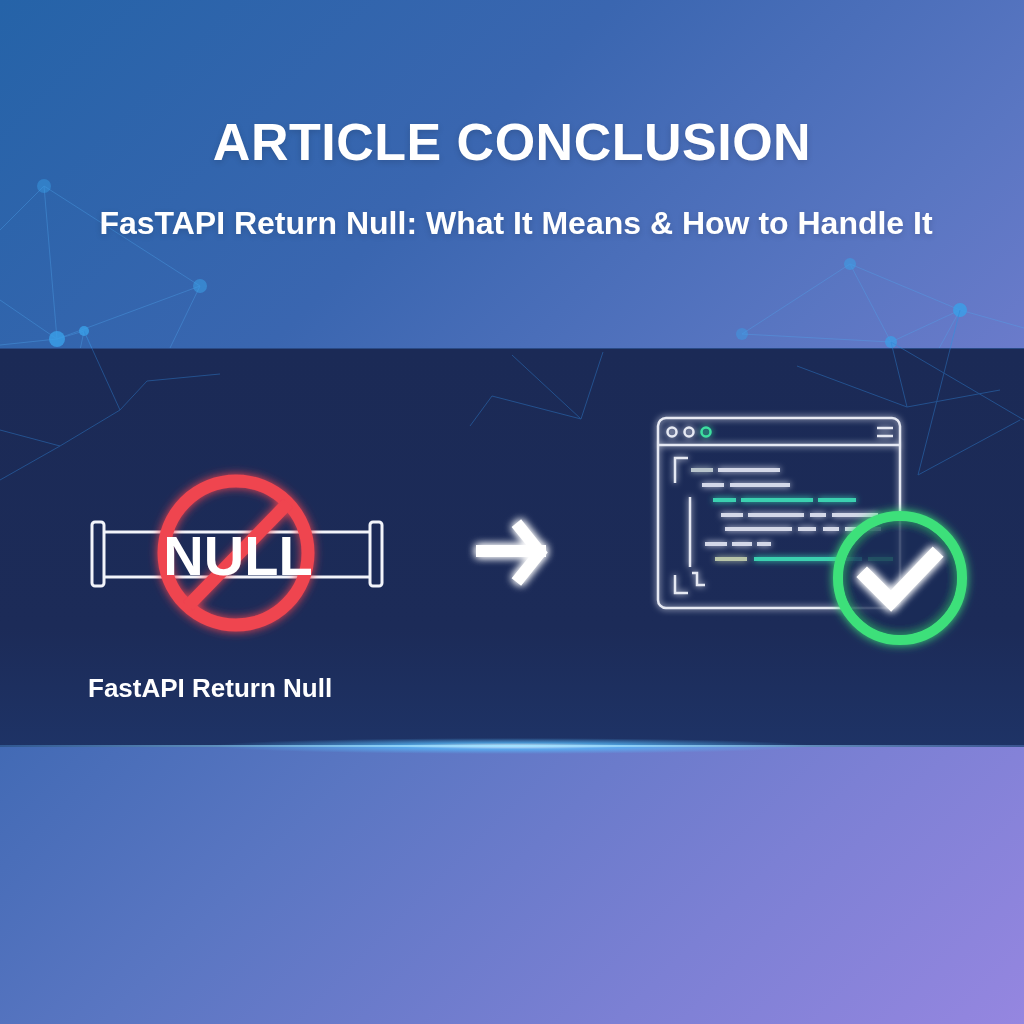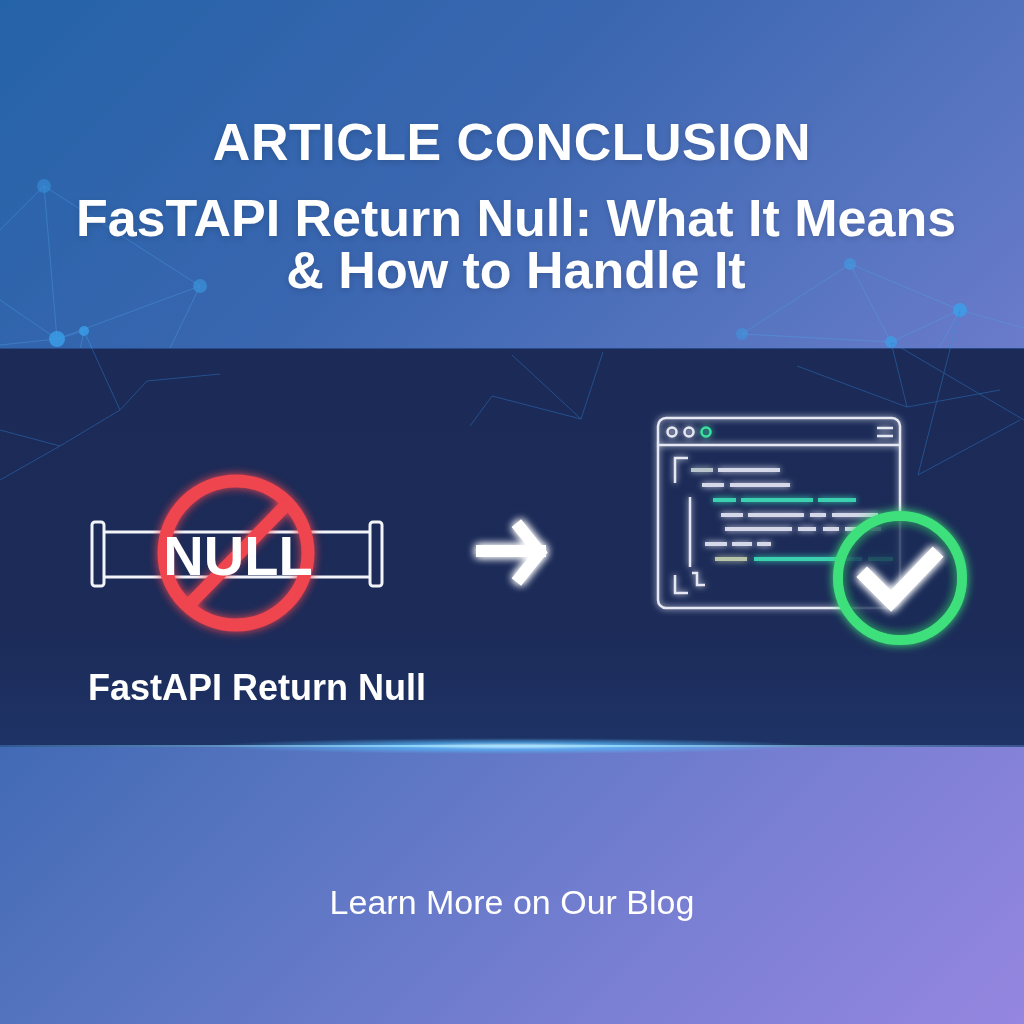--- a/index.html
+++ b/index.html
@@ -44,23 +44,23 @@
       font-weight: 700;
       letter-spacing: 0.5px;
       line-height: 60px;
       text-shadow: 0 2px 6px rgba(0,0,0,0.15);
     }
     .header .title {
       position: absolute;
       left: 68px;
       right: 60px;
       top: 192px;
-      font-size: 52px;
+      font-size: 32px;
       font-weight: 700;
-      line-height: 52px;
+      line-height: 62px;
       text-shadow: 0 2px 6px rgba(0,0,0,0.15);
     }
     .band {
       position: absolute;
       left: 0;
       top: 348px;
       width: 1024px;
       height: 398px;
       background: linear-gradient(180deg, #1b2a56 0%, #1c2b58 70%, #1e3366 100%);
       border-top: 1px solid #2a4a85;
@@ -77,21 +77,21 @@
       position: absolute;
       left: 0;
       width: 1024px;
       top: 745px;
       height: 2px;
       background: linear-gradient(90deg, rgba(90,170,240,0.3) 0%, rgba(160,225,255,0.95) 50%, rgba(120,160,240,0.3) 100%);
     }
     .panel-label {
       position: absolute;
       color: #ffffff;
-      font-size: 36px;
+      font-size: 26px;
       font-weight: 700;
       line-height: 40px;
       white-space: nowrap;
     }
     .label-left {
       left: 88px;
       top: 668px;
     }
     .label-right {
       left: 613px;
@@ -314,14 +314,13 @@
     <g filter="url(#whiteglow)">
       <polyline points="212,162 236,186 278,142" fill="none" stroke="#ffffff" stroke-width="15" stroke-linecap="square" stroke-linejoin="miter"></polyline>
     </g>
   </svg>
 
   <div class="panel-label label-left">FastAPI Return Null</div>
 
   <div class="band-glow"></div>
   <div class="band-line"></div>
 
-  <div class="cta">Learn More on Our Blog</div>
 </div>
 
 </body></html>

